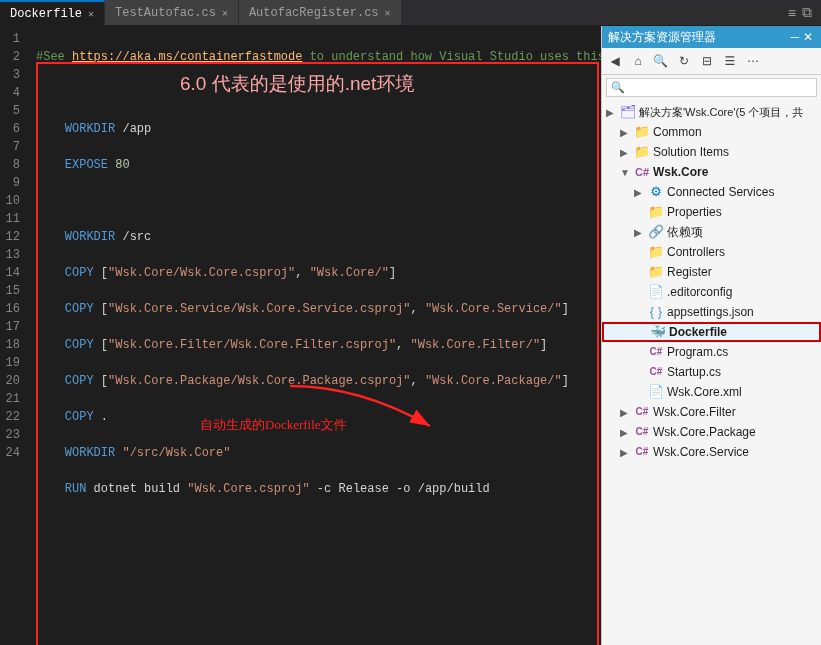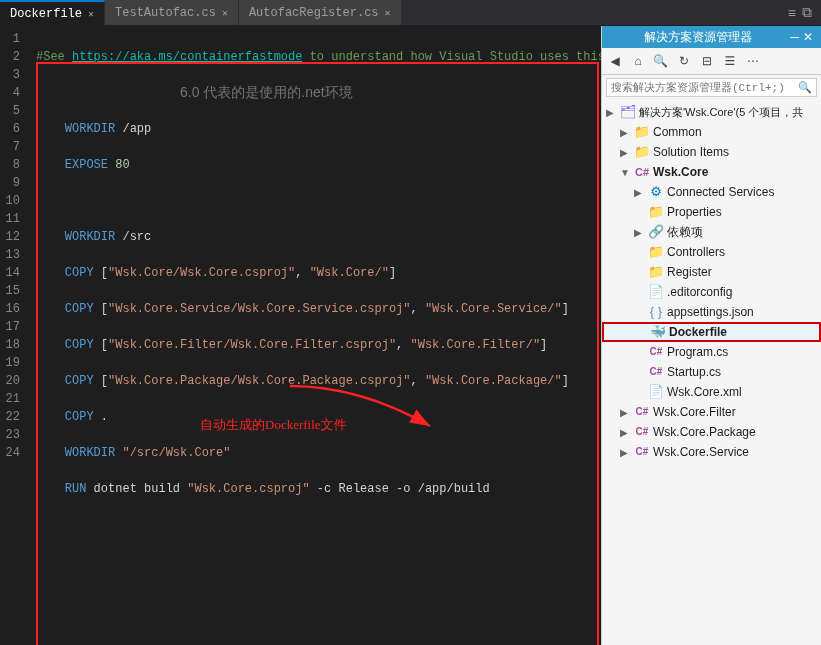--- a/index.html
+++ b/index.html
@@ -94,21 +94,21 @@
       font-size: 12px;
       line-height: 18px;
       color: #d4d4d4;
       white-space: pre;
       overflow-x: auto;
     }
 
     .code-line { display: block; height: 18px; }
     .kw { color: #569cd6; }
     .str { color: #ce9178; }
-    .url { color: #14b8a6; text-decoration: underline; }
+    .url { color: #fdba74; text-decoration: underline; }
     .comment { color: #6a9955; }
     .port { color: #b5cea8; }
 
     
     .solution-explorer {
       width: 220px;
       min-width: 220px;
       background: #f5f5f5;
       border-left: 1px solid #cccccc;
       display: flex;
@@ -118,21 +118,21 @@
 
     .se-titlebar {
       display: flex; align-items: center;
       background: #3399cc;
       color: white;
       font-size: 12px;
       height: 22px;
       padding: 0 6px;
       font-family: 'Microsoft YaHei', Arial, sans-serif;
     }
-    .se-titlebar-title { flex: 1; text-align: center; }
+    .se-titlebar-title { flex: 1; }
     .se-titlebar-btn {
       background: none; border: none; color: white;
       cursor: pointer; font-size: 12px; padding: 0 2px;
     }
 
     .se-toolbar {
       display: flex; align-items: center;
       background: #f5f5f5;
       border-bottom: 1px solid #cccccc;
       padding: 2px 2px;
@@ -256,21 +256,21 @@
 
 
 
 
 
           </div>
         </div>
 
         <div style="position:absolute; top:36px; left:36px; right:2px; bottom:2px; border:2px solid #ff2222; pointer-events:none;"></div>
 
-        <div style="position:absolute; top:58px; left:180px; color:#737373; font-size:14px; font-family:'Microsoft YaHei',Arial,sans-serif; pointer-events:none; white-space:nowrap;">6.0 代表的是使用的.net环境</div>
+        <div style="position:absolute; top:45px; left:180px; color:#fca5a5; font-size:19px; font-family:'Microsoft YaHei',Arial,sans-serif; pointer-events:none; white-space:nowrap;">6.0 代表的是使用的.net环境</div>
 
         <svg style="position:absolute; top:350px; left:280px; width:200px; height:60px; pointer-events:none;">
           <defs>
             <marker id="arrowhead" markerWidth="8" markerHeight="6" refX="8" refY="3" orient="auto">
               <polygon points="0 0, 8 3, 0 6" fill="#ff2222"></polygon>
             </marker>
           </defs>
           <path d="M 10 10 Q 80 10 150 50" stroke="#ff2222" stroke-width="2.5" fill="none" marker-end="url(#arrowhead)"></path>
         </svg>
 
@@ -293,21 +293,20 @@
       <button class="se-toolbar-btn">⌂</button>
       <button class="se-toolbar-btn">🔍</button>
       <button class="se-toolbar-btn">↻</button>
       <button class="se-toolbar-btn">⊟</button>
       <button class="se-toolbar-btn">☰</button>
       <button class="se-toolbar-btn">⋯</button>
     </div>
 
     <div style="padding:3px 4px;">
       <div style="display:flex;align-items:center;border:1px solid #ccc;background:white;padding:2px 4px;">
-        <input class="se-search-input" type="text" style="flex: 1 1 0%; border: none; outline: none; font-size: 11px;" placeholder="搜索解决方案资源管理器(Ctrl+;)">
         <button class="se-search-btn">🔍</button>
       </div>
     </div>
 
     <div class="se-tree">
 
       <div class="se-item" style="padding-left:4px;">
         <span class="se-expand">▶</span>
         <span class="se-icon icon-solution">🗂</span>
         <span style="font-size:11px;">解决方案'Wsk.Core'(5 个项目，共</span>

